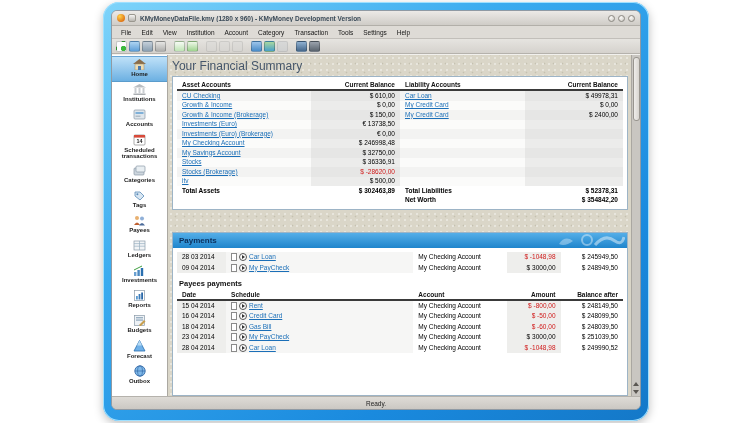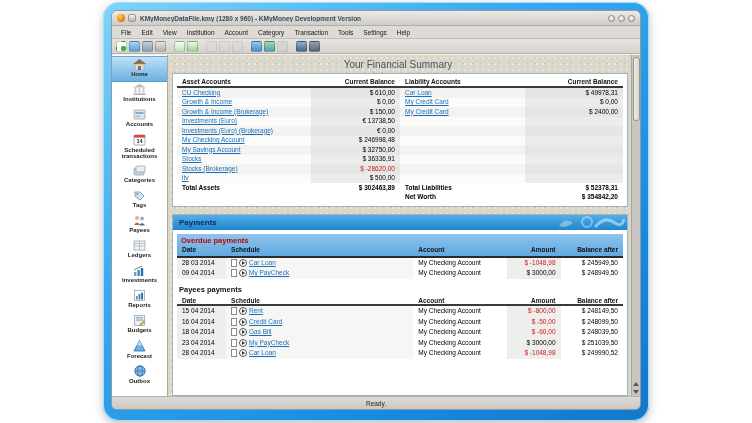--- a/index.html
+++ b/index.html
@@ -51,24 +51,24 @@
   .side-item.selected { background:linear-gradient(#bfe1f8,#6cb0e2); border-top:1px solid #6aa6d6; border-bottom:1px solid #5a9ccc; }
   .side-item svg { display:block; }
 
   
   .content { flex:1 1 auto; min-width:0; display:flex; flex-direction:column;
     background-color:#dad6c8;
     background-image:radial-gradient(rgba(255,255,255,.55) .5px, transparent 1.2px),
                      radial-gradient(rgba(125,118,96,.22) .5px, transparent 1.2px);
     background-size:6px 6px, 9px 9px; background-position:0 0, 3px 4px;
     padding:2px 3px 0 4px; overflow:hidden; }
-  .fin-summary { text-align:center; font-size:10px; color:#45566a; padding:2px 4px 3px 0; flex:0 0 auto;}
+  .fin-summary { text-align:left; font-size:12px; color:#45566a; padding:2px 4px 3px 0; flex:0 0 auto;}
 
   .card { border:1px solid #9db4c6; background:#ffffff; display:flex; flex-direction:column; }
-  .card + .card { margin-top:7px; }
+  .card + .card { margin-top:22px; }
   .card-head { height:15px; flex:0 0 15px; display:flex; align-items:center; justify-content:space-between;
     background:linear-gradient(#54aee8,#1f85cc); padding:0 2px 0 6px; }
   .card-head .ch-title { font-size:8px; font-weight:bold; color:#0b2f5c; }
 
   
   .at-body { padding:3px 4px 4px 4px; }
   .atrow { display:grid; grid-template-columns:30% 20% 28% 22%; }
   .atrow > div { font-size:6.5px; padding:1.5px 5px; height:9.5px; line-height:6.5px; overflow:hidden; white-space:nowrap; }
   .at-headrow > div { font-weight:bold; color:#111; border-bottom:2px solid #3a3a3a; height:11px; }
   .val { text-align:right; }
@@ -370,30 +370,20 @@
           <div class="card-head">
             <span class="ch-title">Payments</span>
             <svg width="70" height="15">
                 <path d="M4 11 q6 -9 14 -3 q-8 6 -14 3z" fill="rgba(255,255,255,.35)"></path>
                 <circle cx="32" cy="7" r="5" fill="none" stroke="rgba(255,255,255,.4)" stroke-width="2"></circle>
                 <path d="M40 12 q10 -12 20 -4 q7 5 9 -4" fill="none" stroke="rgba(255,255,255,.45)" stroke-width="3"></path>
               </svg>
           </div>
           <div class="pay-body">
 
-            <div class="band">
-              <div class="band-title">Overdue payments</div>
-              <div class="prow p-head">
-                <div>Date</div>
-                <div>Schedule</div>
-                <div>Account</div>
-                <div class="val">Amount</div>
-                <div class="val">Balance after</div>
-              </div>
-            </div>
 
             <div class="prow">
               <div class="c-date">28 03 2014</div>
               <div class="c-sched">
                   <span class="mini-doc"></span>
                   <span class="mini-skip"></span>
                   <a class="acc">Car Loan</a>
                 </div>
               <div>My Checking Account</div>
               <div class="c-amt neg">$ -1048,98</div>

